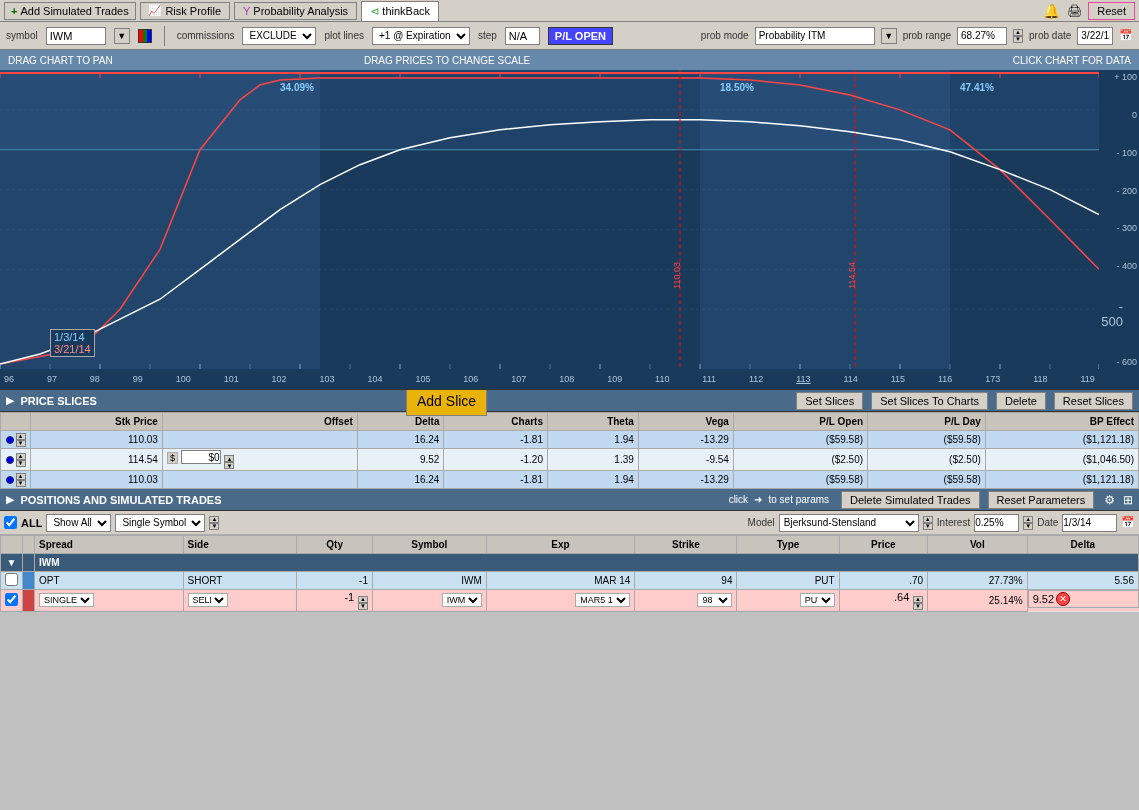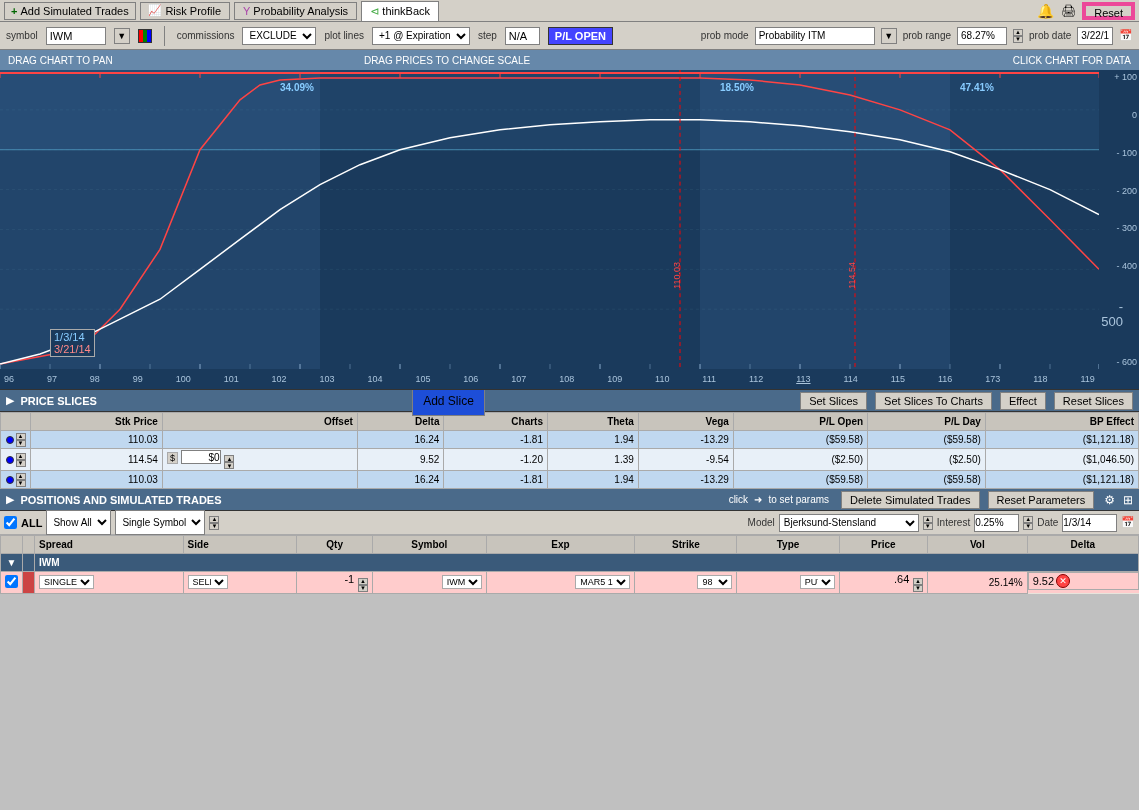--- a/index.html
+++ b/index.html
@@ -44,21 +44,21 @@
       cursor: pointer;
       height: 18px;
       display: flex;
       align-items: center;
       gap: 3px;
       font-size: 11px;
     }
     .reset-btn {
       margin-left: auto;
       background: #d4d0c8;
-      border: 4px solid #ec4899;
+      border: 1px solid #ec4899;
       padding: 1px 8px;
       cursor: pointer;
       height: 18px;
     }
 
     
     .symbol-bar {
       background: #d4d0c8;
       border-bottom: 1px solid #808080;
       height: 28px;
@@ -227,21 +227,21 @@
       height: 24px;
       display: flex;
       align-items: center;
       padding: 0 4px;
       gap: 4px;
       border-bottom: 1px solid #aaa;
     }
     .pos-select {
       background: white;
       border: 1px solid #808080;
-      height: 25px;
+      height: 18px;
       font-size: 10px;
       padding: 0 2px;
     }
     .pos-table {
       width: 100%;
       border-collapse: collapse;
       background: #e8e4dc;
     }
     .pos-table th {
       background: #c8c4bc;
@@ -299,25 +299,25 @@
       background: white;
       border: 1px solid #808080;
       width: 55px;
       height: 18px;
       font-size: 10px;
     }
 
     .inline-label { color: #333; font-size: 10px; }
 
     .add-slice-btn {
-      background: #1d4ed8;
+      background: #eab308;
       border: 1px solid #808080;
       padding: 1px 10px;
       cursor: pointer;
-      font-size: 12px;
+      font-size: 14px;
       height: 31px;
     }
     .delete-btn {
       background: #ff4444;
       border: 1px solid #880000;
       color: white;
       width: 14px;
       height: 14px;
       cursor: pointer;
       font-size: 9px;
@@ -533,21 +533,21 @@
     <span style="color:#aac4dc; font-size:9px;">119</span>
   </div>
 </div>
 
 <div class="section-header">
   <span style="color:white; cursor:pointer;">▶</span>
   <span class="section-title">PRICE SLICES</span>
   <button class="add-slice-btn" style="margin-left:auto;">Add Slice</button>
   <button class="action-btn">Set Slices</button>
   <button class="action-btn">Set Slices To Charts</button>
-  <button class="action-btn">Effect</button>
+  <button class="action-btn">Delete</button>
   <button class="action-btn">Reset Slices</button>
 </div>
 
 <table class="slices-table">
   <thead>
     <tr>
       <th style="width:30px;"></th>
       <th>Stk Price</th>
       <th>Offset</th>
       <th>Delta</th>
@@ -696,20 +696,36 @@
   </thead>
   <tbody>
 
     <tr class="row-group">
       <td class="checkbox-cell" style="text-align:center; cursor:pointer;">▼</td>
       <td></td>
       <td class="left" colspan="10">IWM</td>
     </tr>
 
 
+    <tr class="row-opt">
+      <td class="checkbox-cell">
+        <input type="checkbox" style="">
+      </td>
+      <td style="background:#4488cc; width:10px;"></td>
+      <td class="left">OPT</td>
+      <td class="left">SHORT</td>
+      <td>-1</td>
+      <td>IWM</td>
+      <td>MAR 14</td>
+      <td>94</td>
+      <td>PUT</td>
+      <td>.70</td>
+      <td>27.73%</td>
+      <td>5.56</td>
+    </tr>
 
     <tr class="row-single">
       <td class="checkbox-cell">
         <input type="checkbox" checked="" style="">
       </td>
       <td style="background:#cc4444; width:10px;"></td>
       <td class="left">
         <select style="background:white; border:1px solid #aaa; font-size:9px; height:14px; width:55px;">
           <option>SINGLE</option>
         </select>

